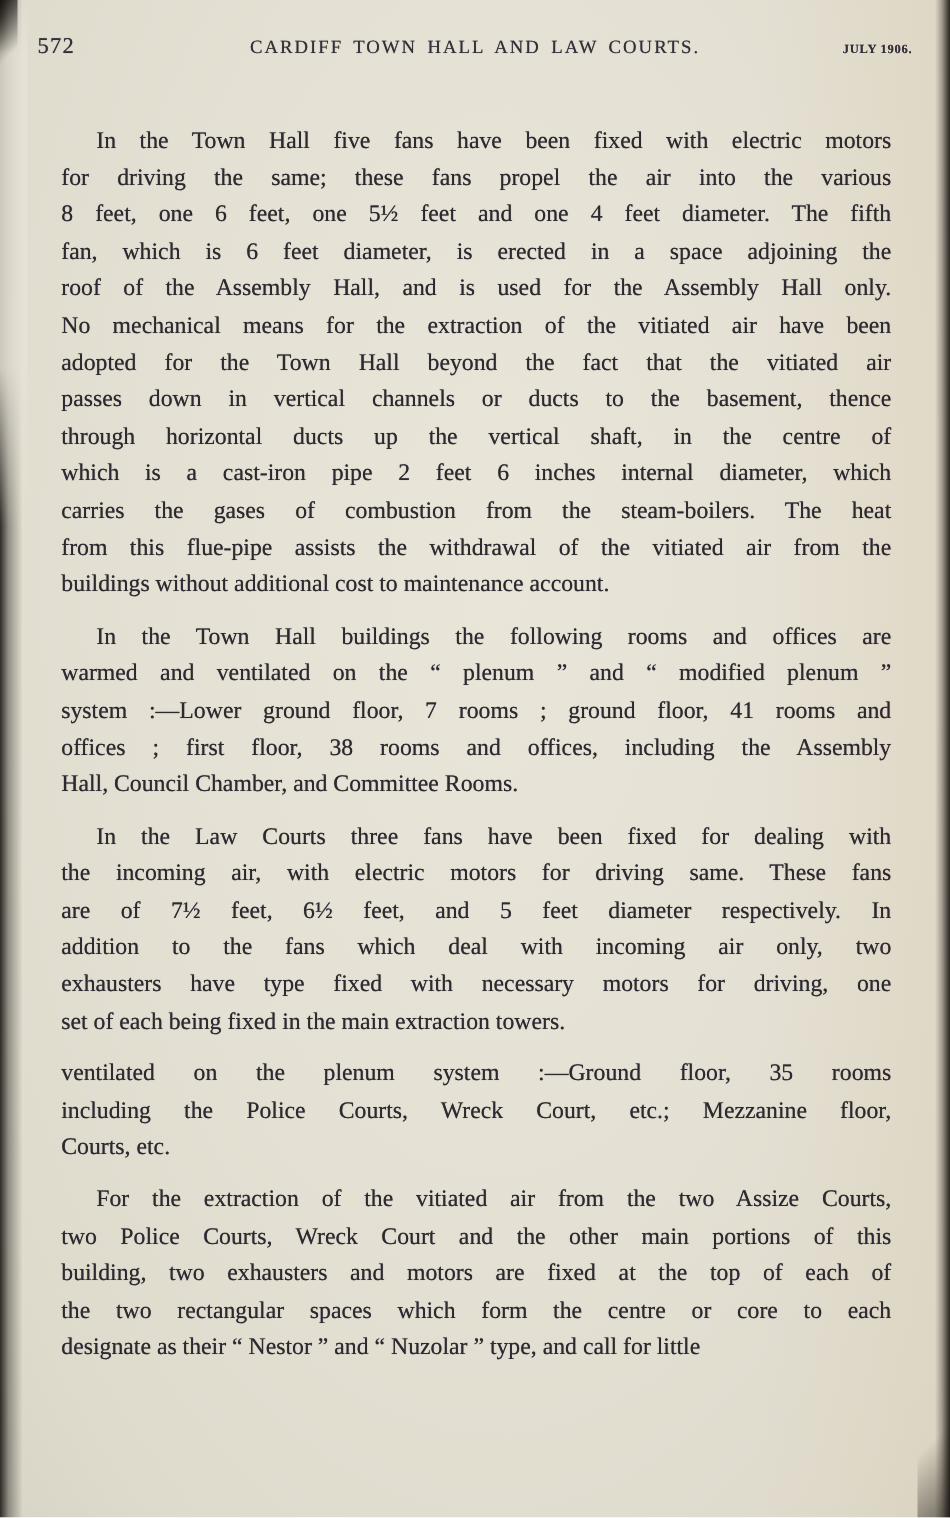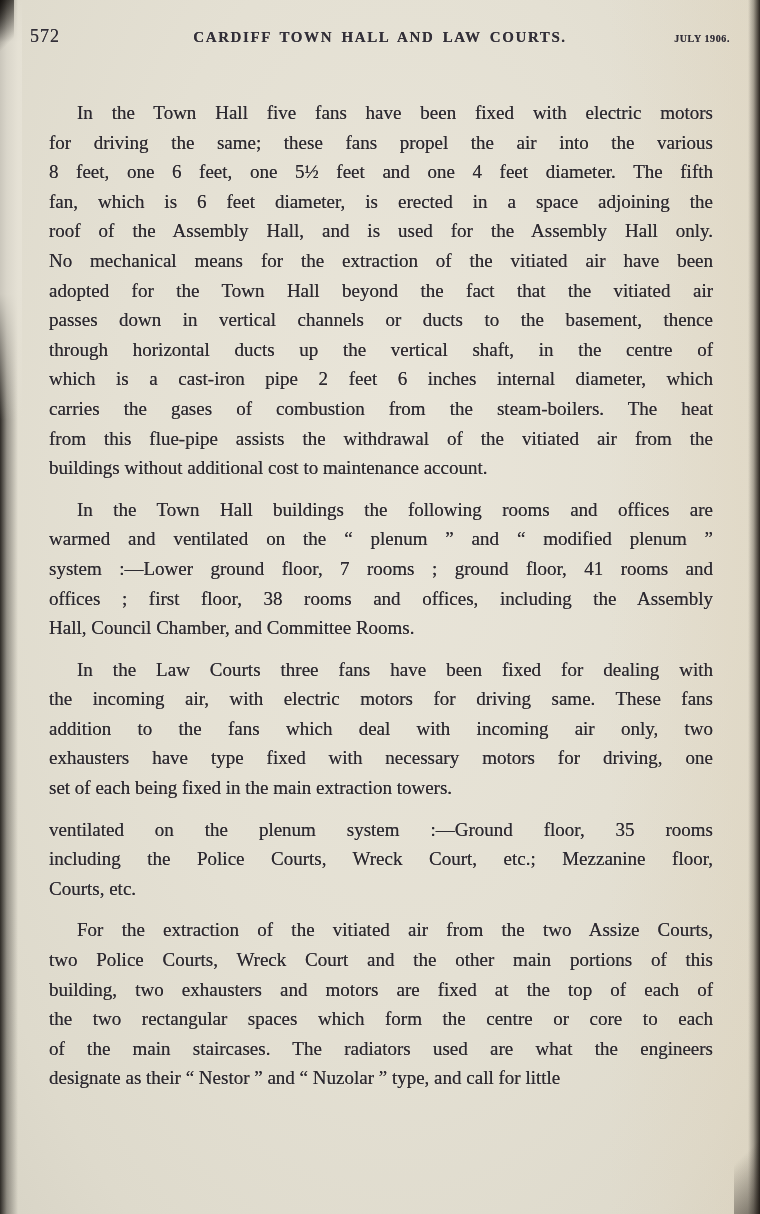--- a/index.html
+++ b/index.html
@@ -58,21 +58,21 @@
     font-size: 18px;
     font-weight: normal;
     letter-spacing: 1px;
     width: 120px;
     text-shadow: 0 0 0.6px rgba(45,40,50,0.8);
   }
   .running-title {
     flex: 1;
     text-align: center;
     font-size: 15px;
-    font-weight: bold;
+    font-weight: normal;
     letter-spacing: 1.6px;
     word-spacing: 3px;
     text-shadow: 0 0 0.6px rgba(45,40,50,0.7);
   }
   .issue-date {
     width: 120px;
     text-align: right;
     font-size: 10px;
     font-weight: bold;
     letter-spacing: 0.6px;
@@ -130,35 +130,35 @@
       <div class="para">
         <div class="line first">In the Town Hall buildings the following rooms and offices are</div>
         <div class="line">warmed and ventilated on the “ plenum ” and “ modified plenum ”</div>
         <div class="line">system :—Lower ground floor, 7 rooms ; ground floor, 41 rooms and</div>
         <div class="line">offices ; first floor, 38 rooms and offices, including the Assembly</div>
         <div class="line last">Hall, Council Chamber, and Committee Rooms.</div>
       </div>
       <div class="para">
         <div class="line first">In the Law Courts three fans have been fixed for dealing with</div>
         <div class="line">the incoming air, with electric motors for driving same. These fans</div>
+        <div class="line">are of 7½ feet, 6½ feet, and 5 feet diameter respectively. In</div>
         <div class="line">addition to the fans which deal with incoming air only, two</div>
         <div class="line">exhausters have type fixed with necessary motors for driving, one</div>
         <div class="line last">set of each being fixed in the main extraction towers.</div>
       </div>
       <div class="para">
         <div class="line">ventilated on the plenum system :—Ground floor, 35 rooms</div>
         <div class="line">including the Police Courts, Wreck Court, etc.; Mezzanine floor,</div>
         <div class="line last">Courts, etc.</div>
       </div>
       <div class="para">
         <div class="line first">For the extraction of the vitiated air from the two Assize Courts,</div>
         <div class="line">two Police Courts, Wreck Court and the other main portions of this</div>
         <div class="line">building, two exhausters and motors are fixed at the top of each of</div>
         <div class="line">the two rectangular spaces which form the centre or core to each</div>
-        <div class="line">of the main staircases. The radiators used are what the engineers</div>
         <div class="line last">designate as their “ Nestor ” and “ Nuzolar ” type, and call for little</div>
       </div>
     </div>
 
   <div class="edge-left"></div>
   <div class="edge-left-top-fade"></div>
   <div class="corner-top-left"></div>
   <div class="edge-right"></div>
   <div class="corner-bottom-right"></div>
 

